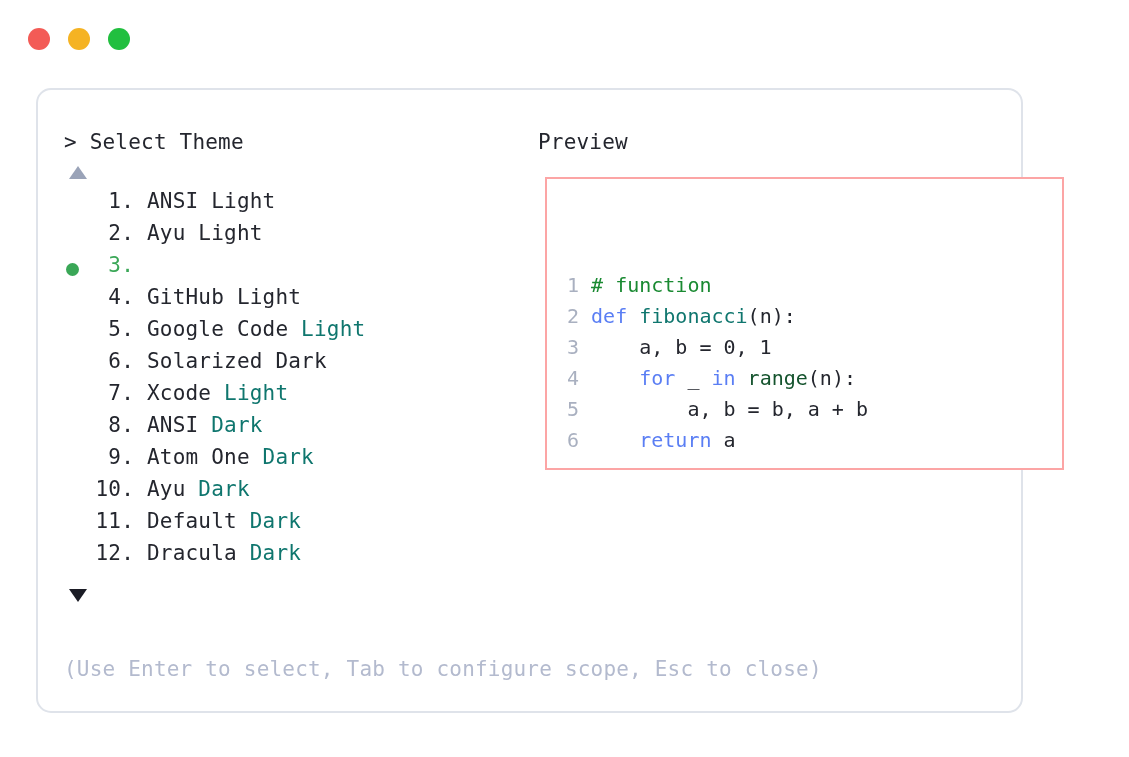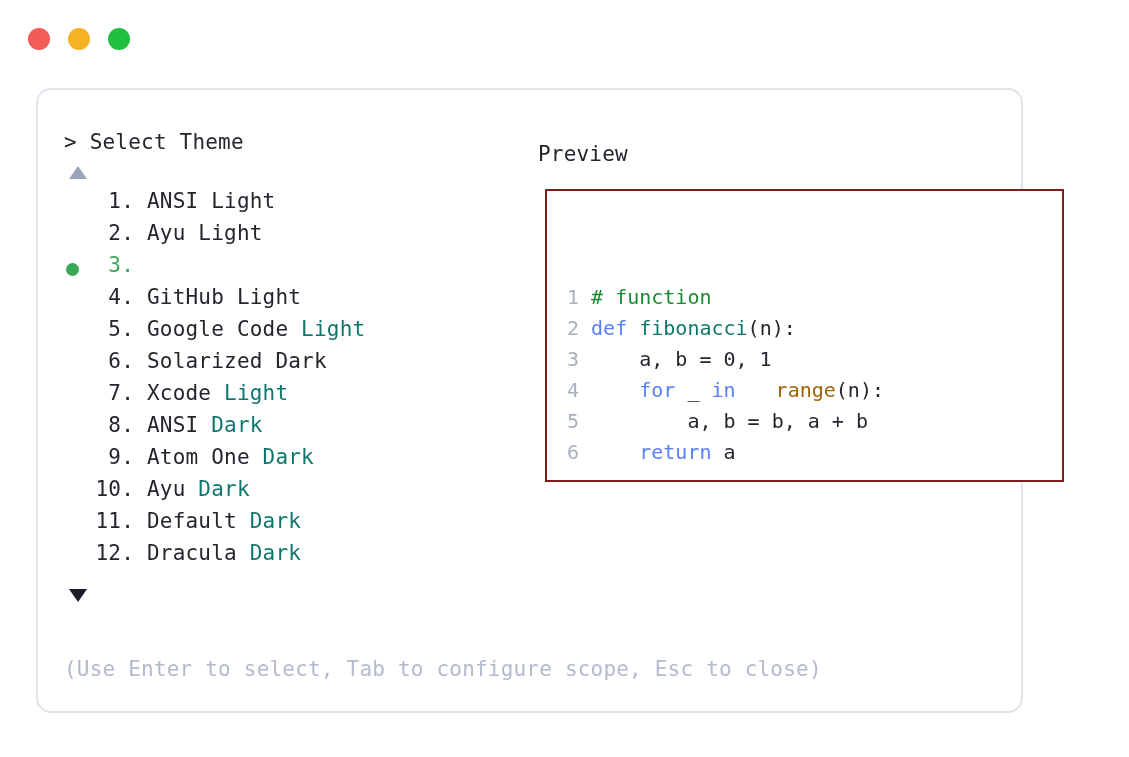--- a/index.html
+++ b/index.html
@@ -47,21 +47,21 @@
   
   .col-left {
     position: absolute;
     left: 26px;
     top: 40px;
     width: 470px;
   }
   .col-right {
     position: absolute;
     left: 500px;
-    top: 52px;
+    top: 40px;
     width: 530px;
   }
 
   .prompt-line {
     font-size: 21px;
     color: #24262e;
     letter-spacing: 0.2px;
     white-space: pre;
   }
   .preview-title {
@@ -142,42 +142,42 @@
     white-space: pre;
   }
 
   
   .code-panel {
     position: absolute;
     left: 7px;
     top: 47px;
     width: 519px;
     height: 293px;
-    border: 2px solid #7f1d1d;
+    border: 2px solid #fca5a5;
     background: #ffffff;
     box-sizing: border-box;
     overflow: hidden;
   }
   .code-inner {
     padding: 29px 0 0 18px;
     font-size: 20px;
     line-height: 31px;
     white-space: pre;
   }
   .code-line { white-space: pre; }
   .ln {
     display: inline-block;
     width: 14px;
     text-align: right;
     color: #a9b0c0;
   }
   .tok-comment { color: #1a8a32; }
   .tok-keyword { color: #5a7ef4; }
   .tok-func    { color: #0f766e; }
-  .tok-builtin { color: #a16207; margin-left: 28px; }
+  .tok-builtin { color: #14532d; }
   .tok-plain   { color: #24262e; }
   .tok-punct   { color: #24262e; }
 </style>
 </head>
 <body>
 
 <div class="window-dots">
   <div class="dot dot-close"></div>
   <div class="dot dot-min"></div>
   <div class="dot dot-max"></div>

